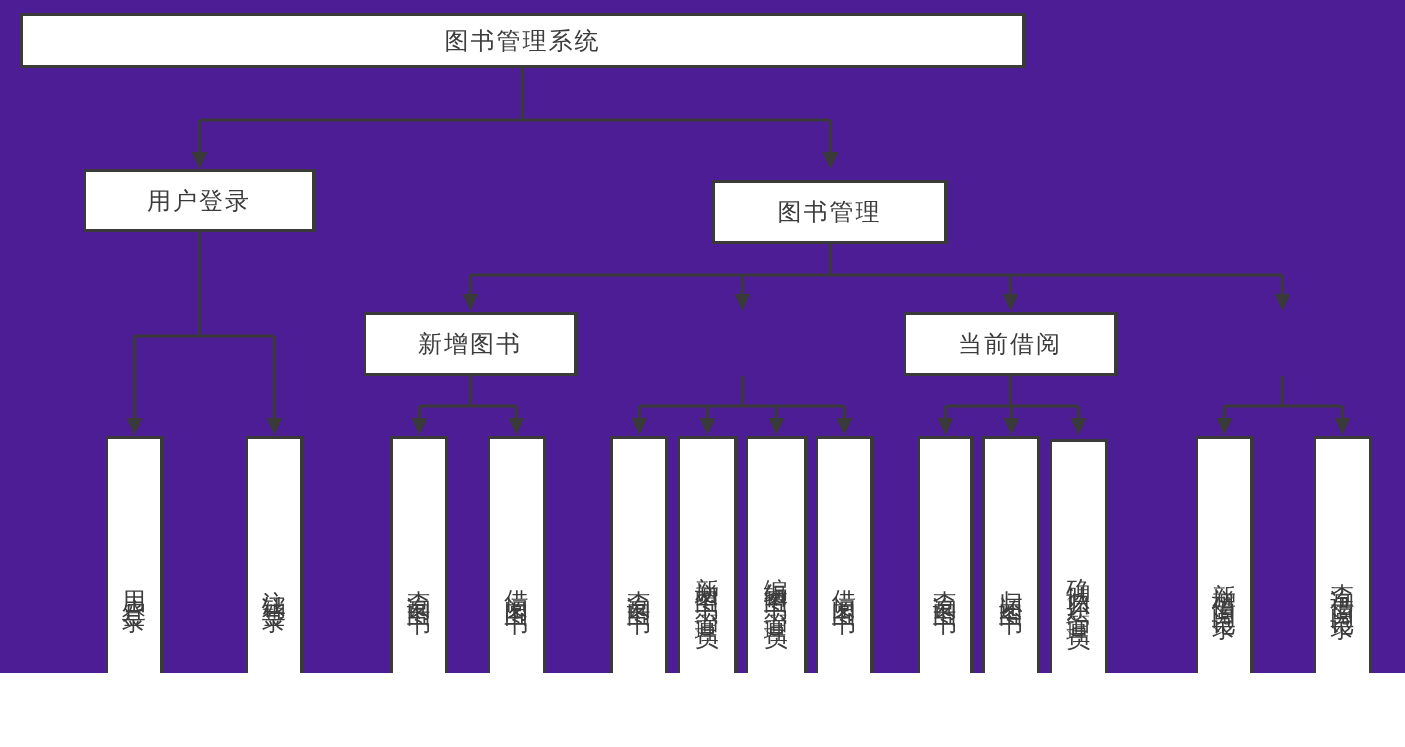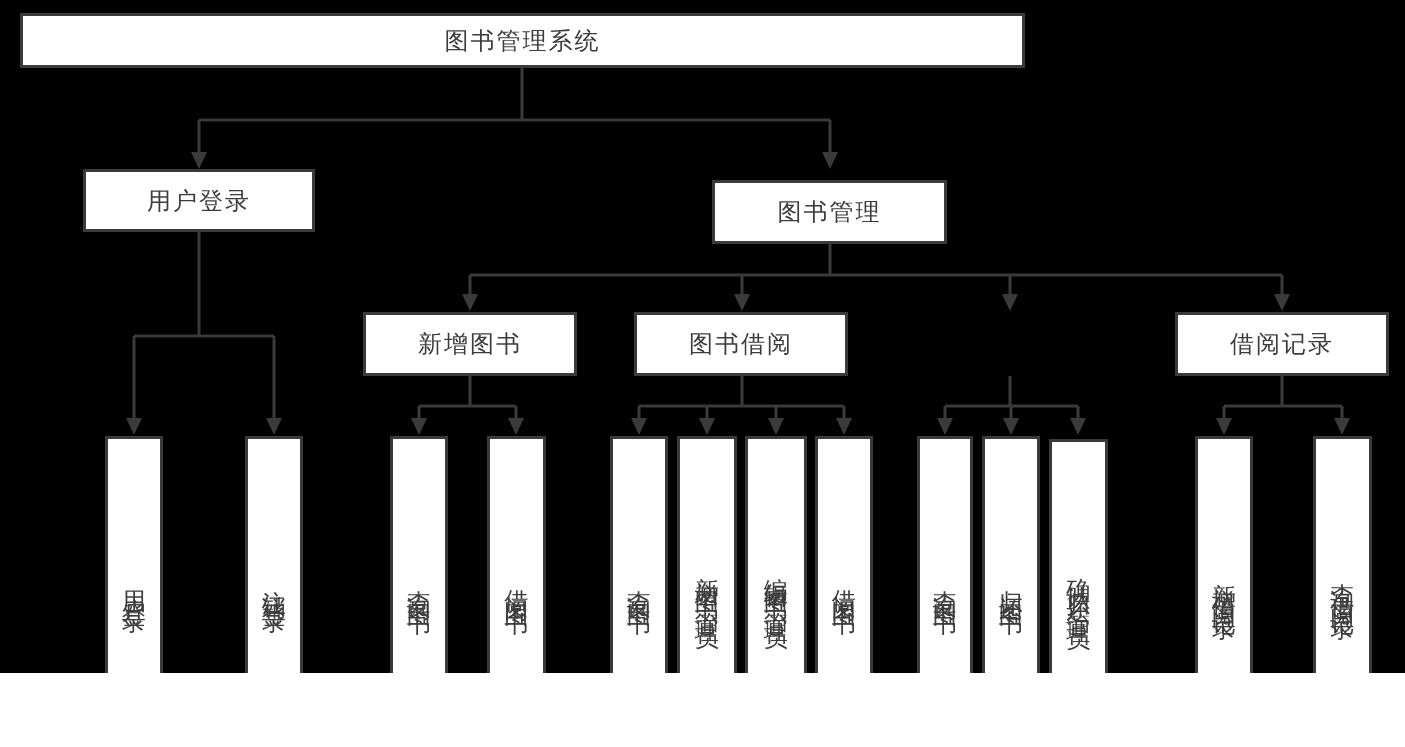--- a/index.html
+++ b/index.html
@@ -5,21 +5,21 @@
   html, body {
     margin: 0;
     padding: 0;
     background: #ffffff;
     font-family: "Liberation Sans", "DejaVu Sans", sans-serif;
   }
   .canvas {
     position: relative;
     width: 1405px;
     height: 673px;
-    background: #000000;
+    background: #4c1d95;
     overflow: hidden;
   }
   .connectors {
     position: absolute;
     left: 0;
     top: 0;
     z-index: 1;
   }
   .hbox {
     position: absolute;
@@ -110,25 +110,22 @@
   <div class="hbox" style="left:83px;top:169px;width:232px;height:63px">
     <span>用户登录</span>
   </div>
   <div class="hbox" style="left:712px;top:180px;width:235px;height:64px">
     <span>图书管理</span>
   </div>
 
   <div class="hbox" style="left:363px;top:312px;width:214px;height:64px">
     <span>新增图书</span>
   </div>
-  <div class="hbox" style="left:634px;top:312px;width:214px;height:64px">
-    <span>图书借阅</span>
-  </div>
-  <div class="hbox" style="left:1175px;top:312px;width:214px;height:64px">
-    <span>借阅记录</span>
+  <div class="hbox" style="left:903px;top:312px;width:214px;height:64px">
+    <span>当前借阅</span>
   </div>
 
   <div class="vbox" style="left:105px;top:436px;width:58px;height:297px">
     <span>用户登录</span>
   </div>
   <div class="vbox" style="left:245px;top:436px;width:58px;height:297px">
     <span>注销登录</span>
   </div>
 
   <div class="vbox" style="left:390px;top:436px;width:58px;height:297px">

